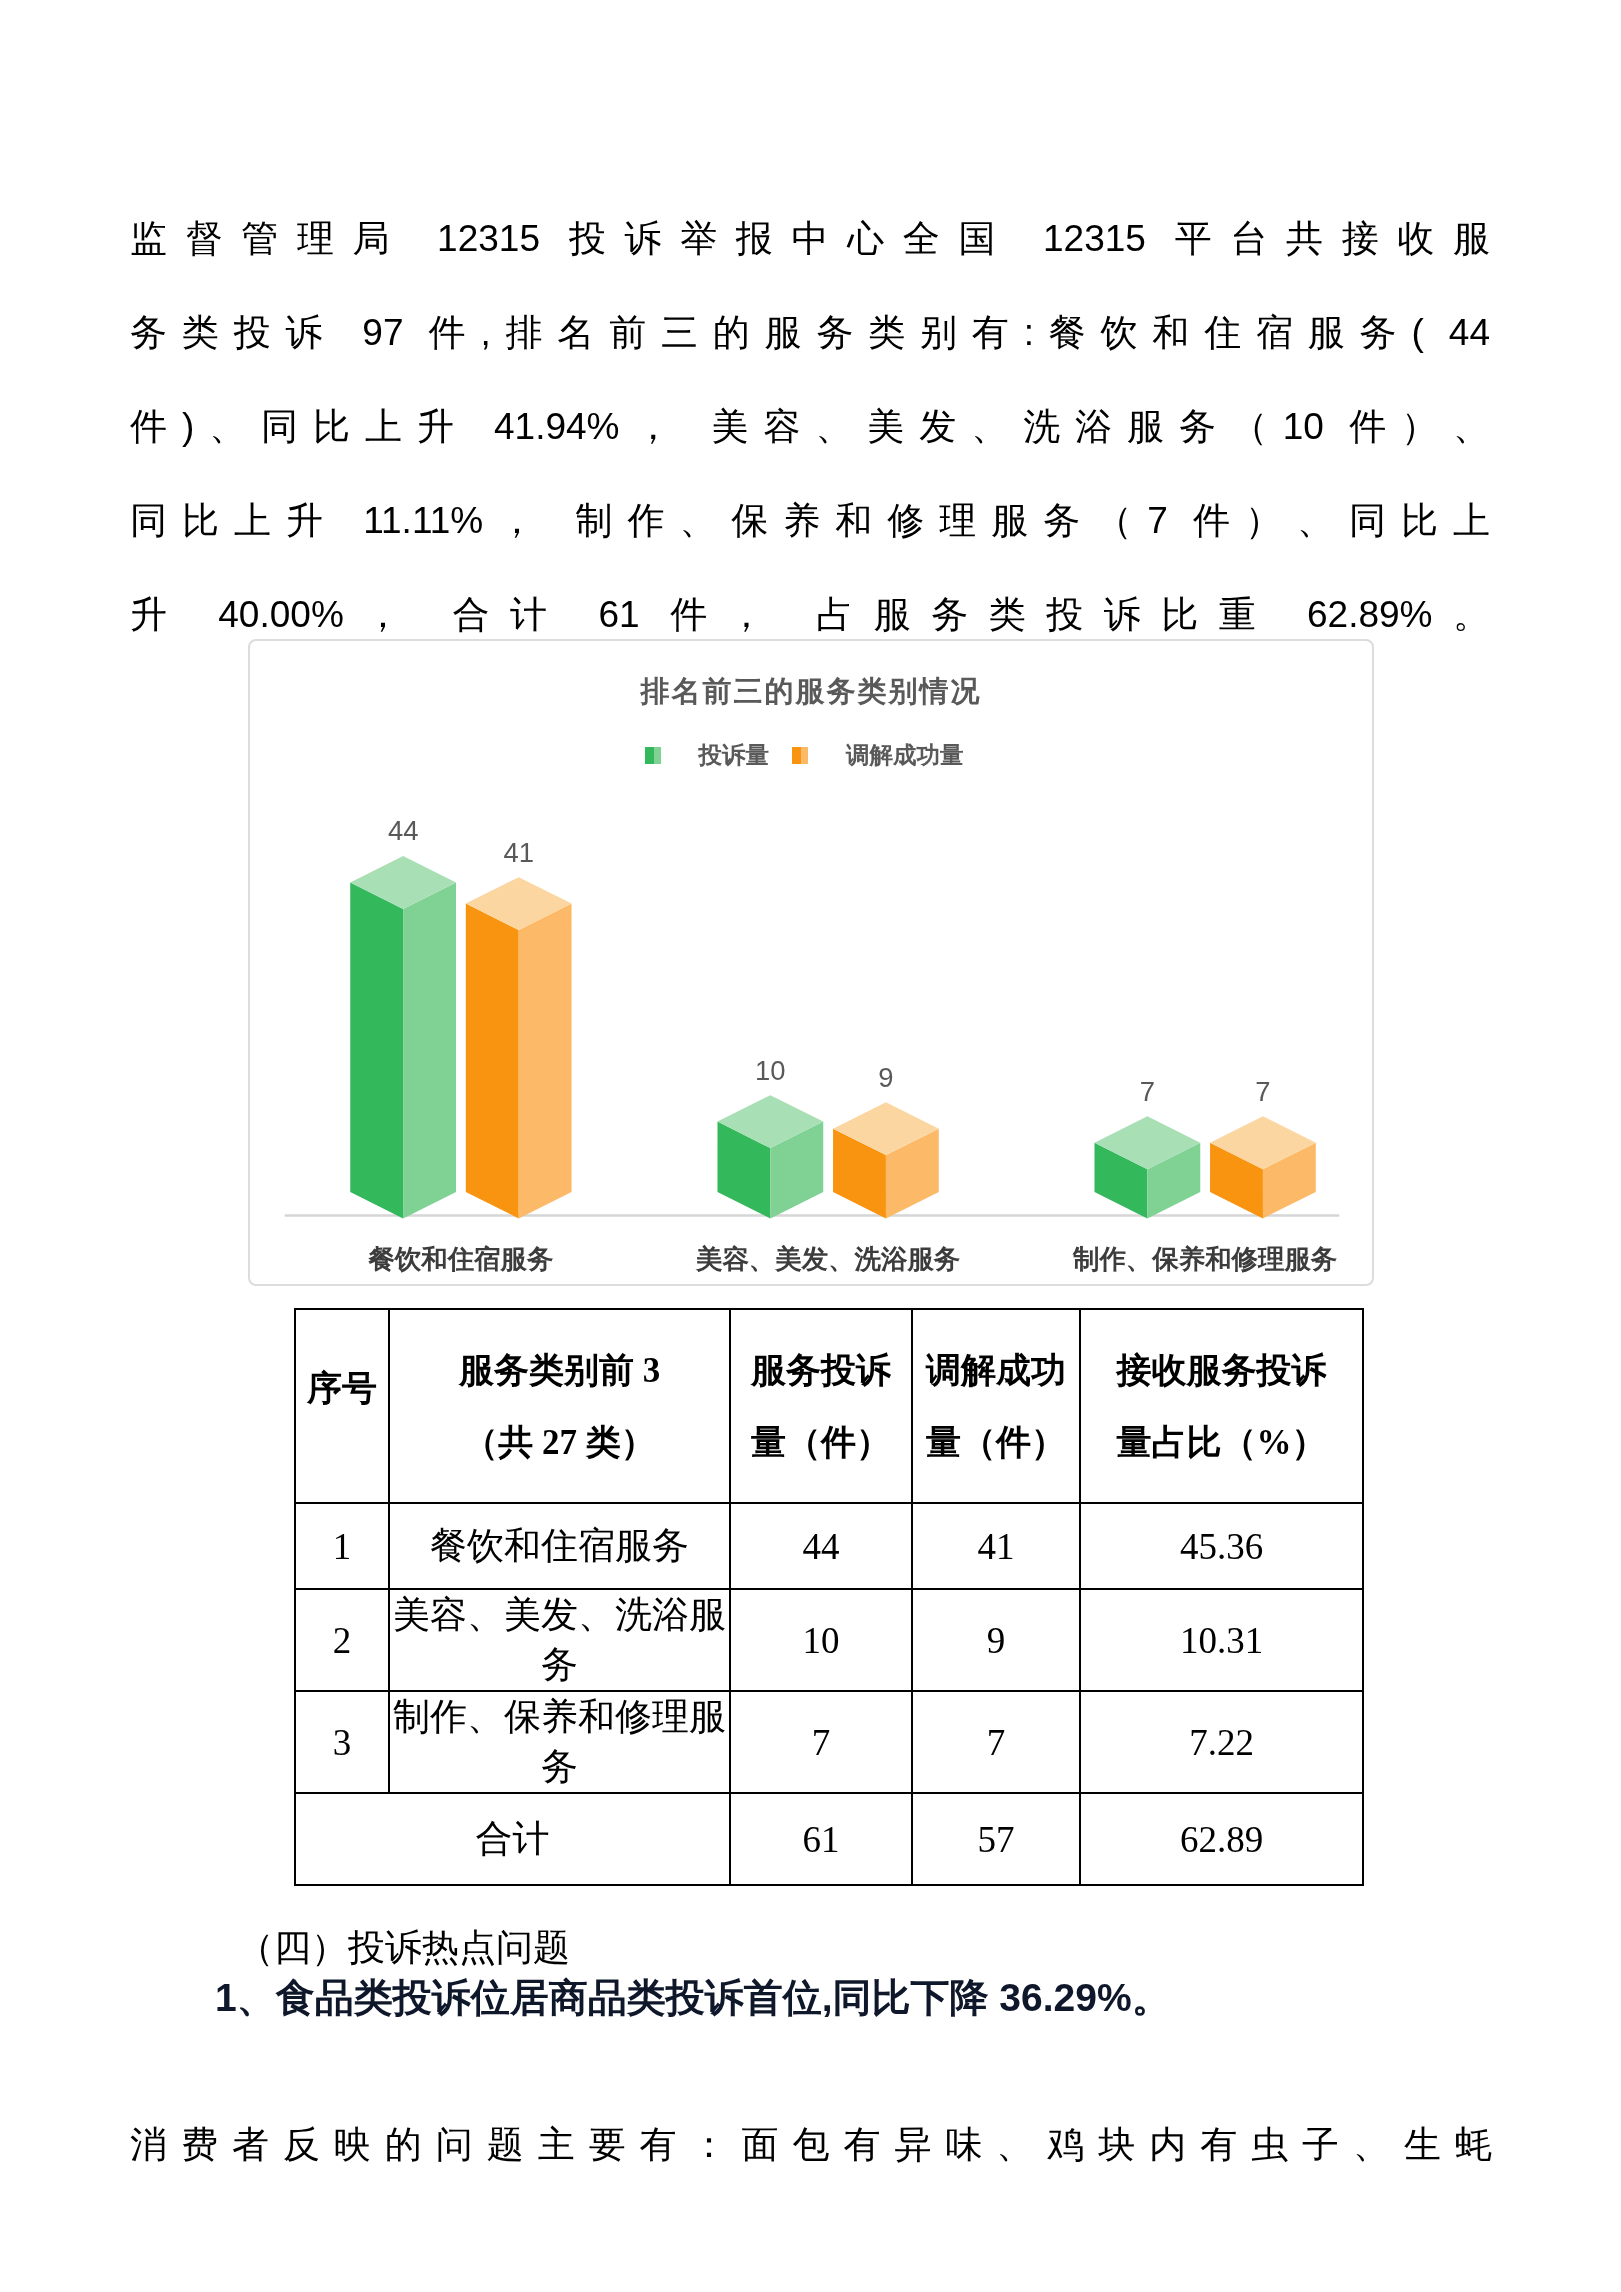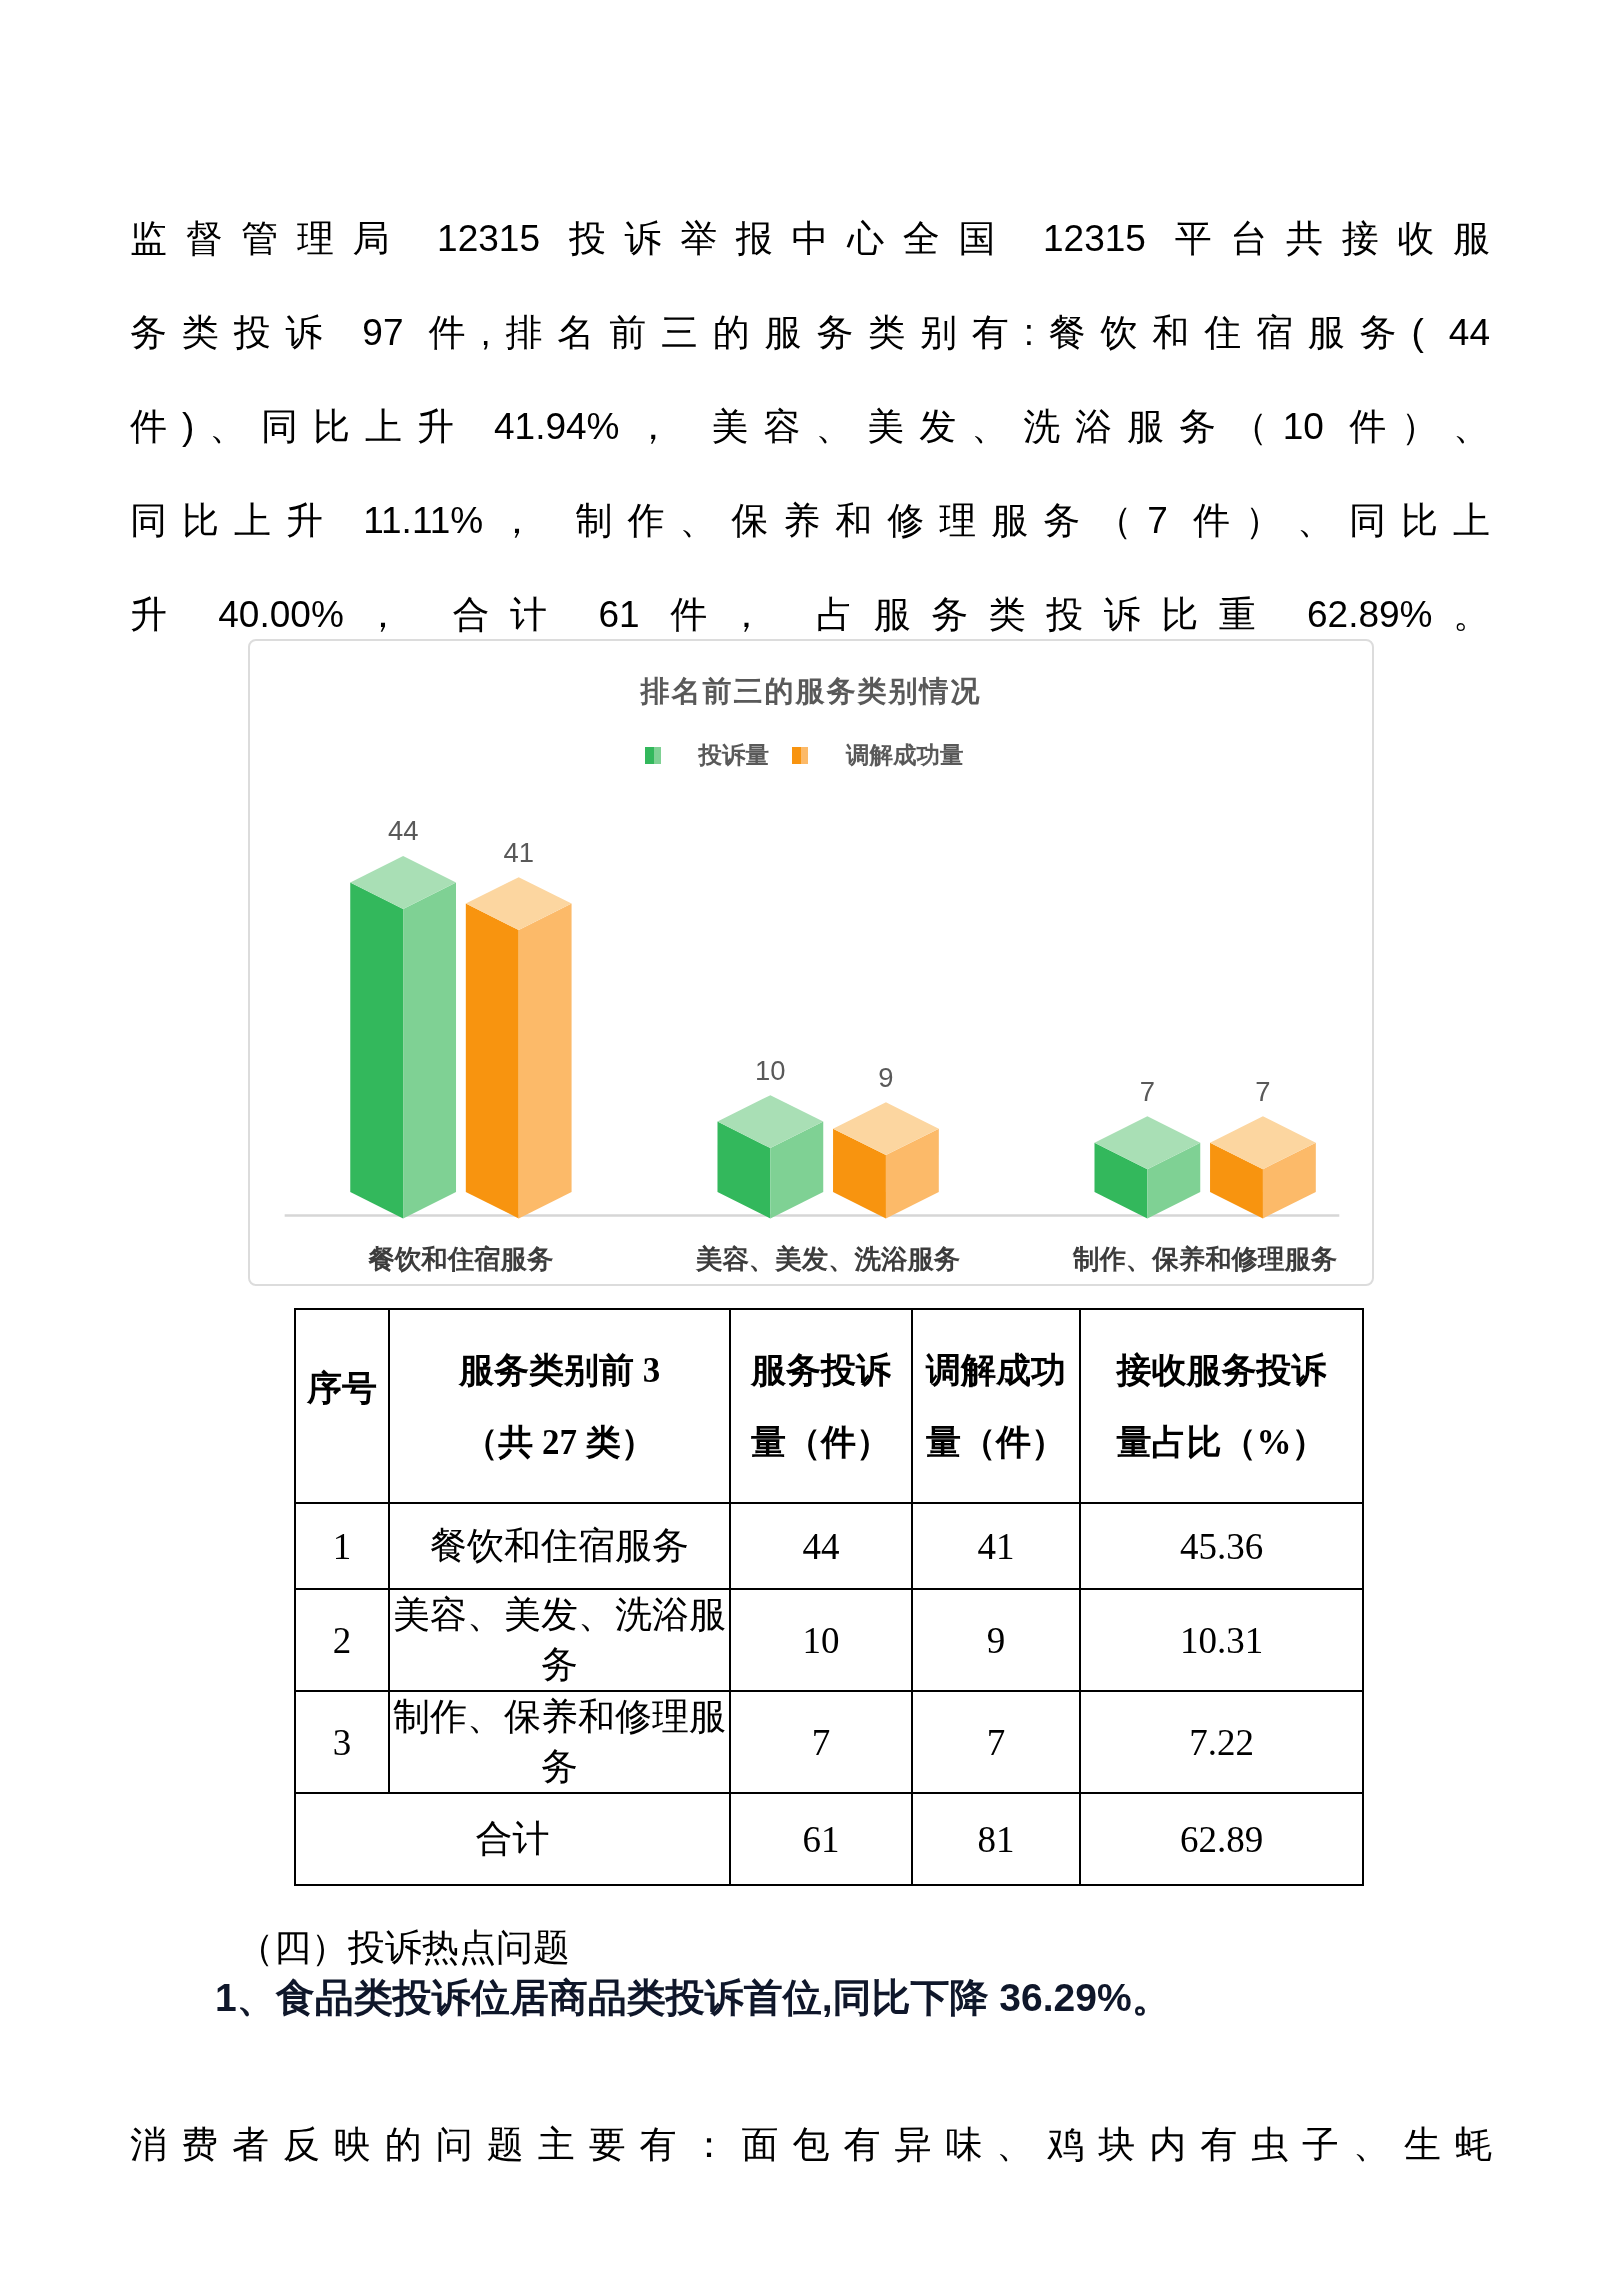--- a/index.html
+++ b/index.html
@@ -187,21 +187,21 @@
     <tr class="datarow">
       <td>3</td>
       <td class="cat-cell">制作、保养和修理服务</td>
       <td>7</td>
       <td>7</td>
       <td>7.22</td>
     </tr>
     <tr class="totalrow">
       <td colspan="2">合计</td>
       <td>61</td>
-      <td>81</td>
+      <td>57</td>
       <td>62.89</td>
     </tr>
   </tbody>
     </table>
 
   <div class="sec-heading">（四）投诉热点问题</div>
   <div class="bold-line">1、食品类投诉位居商品类投诉首位,同比下降 36.29%。</div>
   <div class="last-line">消费者反映的问题主要有：面包有异味、鸡块内有虫子、生蚝</div>
 
 </div>

